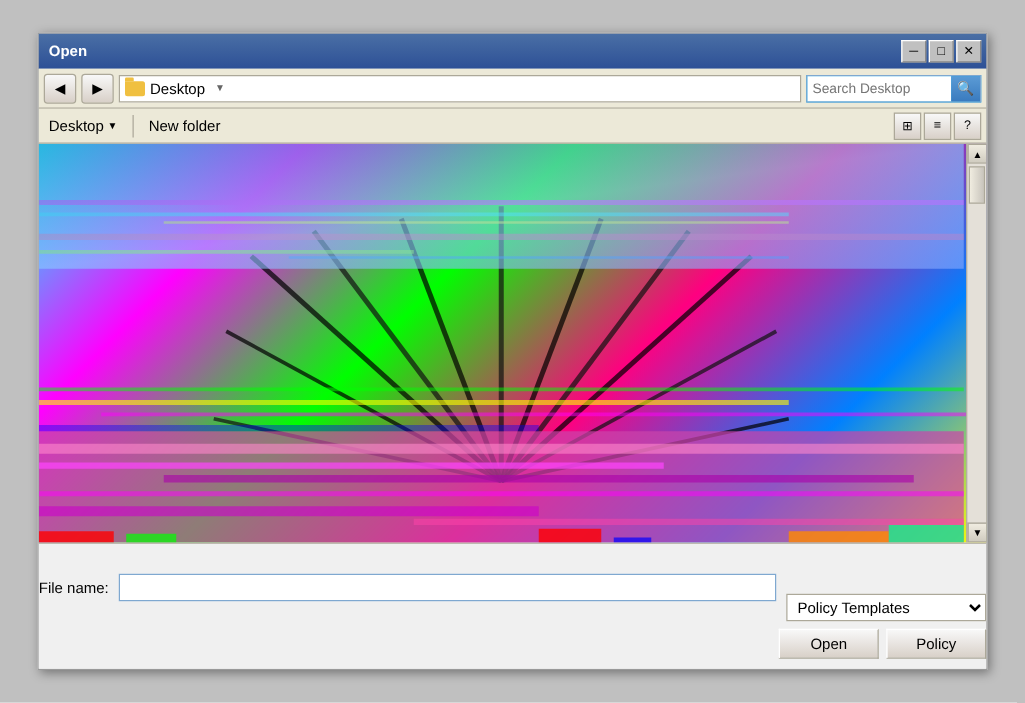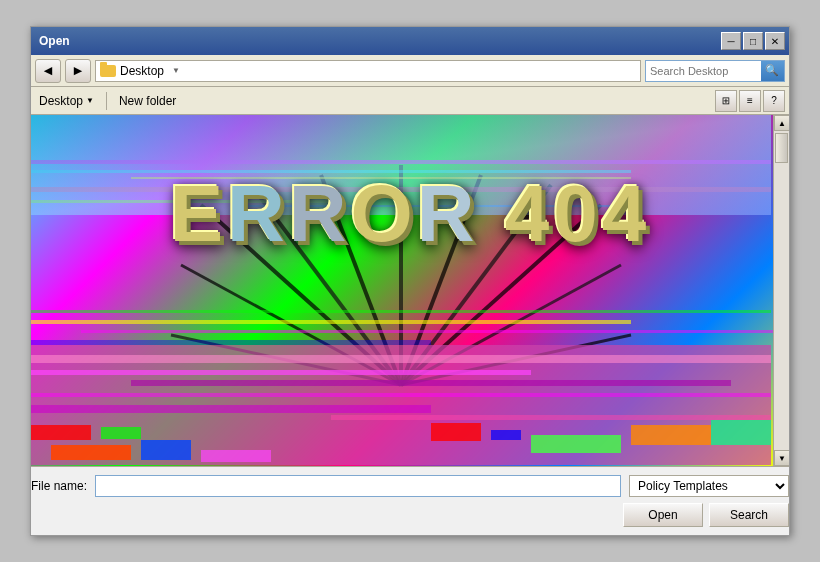--- a/index.html
+++ b/index.html
@@ -301,20 +301,21 @@
       font-size: 12px;
     }
 
     .filetype-select {
       width: 160px;
       height: 22px;
       border: 1px solid #aca899;
       background: white;
       font-size: 12px;
       padding: 0 4px;
+      margin-top: 32px;
     }
 
     .action-row {
       display: flex;
       justify-content: flex-end;
       gap: 6px;
       margin-top: 6px;
     }
 
     .action-btn {
@@ -434,23 +435,20 @@
 
         <defs>
           <linearGradient id="skyGrad" x1="0%" y1="0%" x2="100%" y2="100%">
             <stop offset="0%" style="stop-color:#4488cc;stop-opacity:1"></stop>
             <stop offset="50%" style="stop-color:#88ccff;stop-opacity:1"></stop>
             <stop offset="100%" style="stop-color:#88aaff;stop-opacity:1"></stop>
           </linearGradient>
         </defs>
       </svg>
 
-      <div class="error-text">
-        <span style="color:#d4c870;">E</span><span style="color:#90c0d0;">R</span><span style="color:#a0b0c0;">R</span><span style="color:#d4c870;">O</span><span style="color:#b0c8d8;">R</span><span> </span><span style="color:#d4c870;">4</span><span style="color:#d4c870;">0</span><span style="color:#d4c870;">4</span>
-      </div>
 
     </div>
 
     <div class="scrollbar">
       <div class="scroll-arrow">▲</div>
       <div class="scroll-track">
         <div class="scroll-thumb"></div>
       </div>
       <div class="scroll-arrow">▼</div>
     </div>
@@ -459,17 +457,17 @@
   <div class="bottom-bar">
     <div class="filename-row">
       <span class="filename-label">File name:</span>
       <input class="filename-input" type="text" style="">
       <select class="filetype-select">
         <option>Policy Templates</option>
       </select>
     </div>
     <div class="action-row">
       <button class="action-btn">Open</button>
-      <button class="action-btn">Search</button>
+      <button class="action-btn">Policy</button>
     </div>
   </div>
 
 </div>
 
 </body></html>

